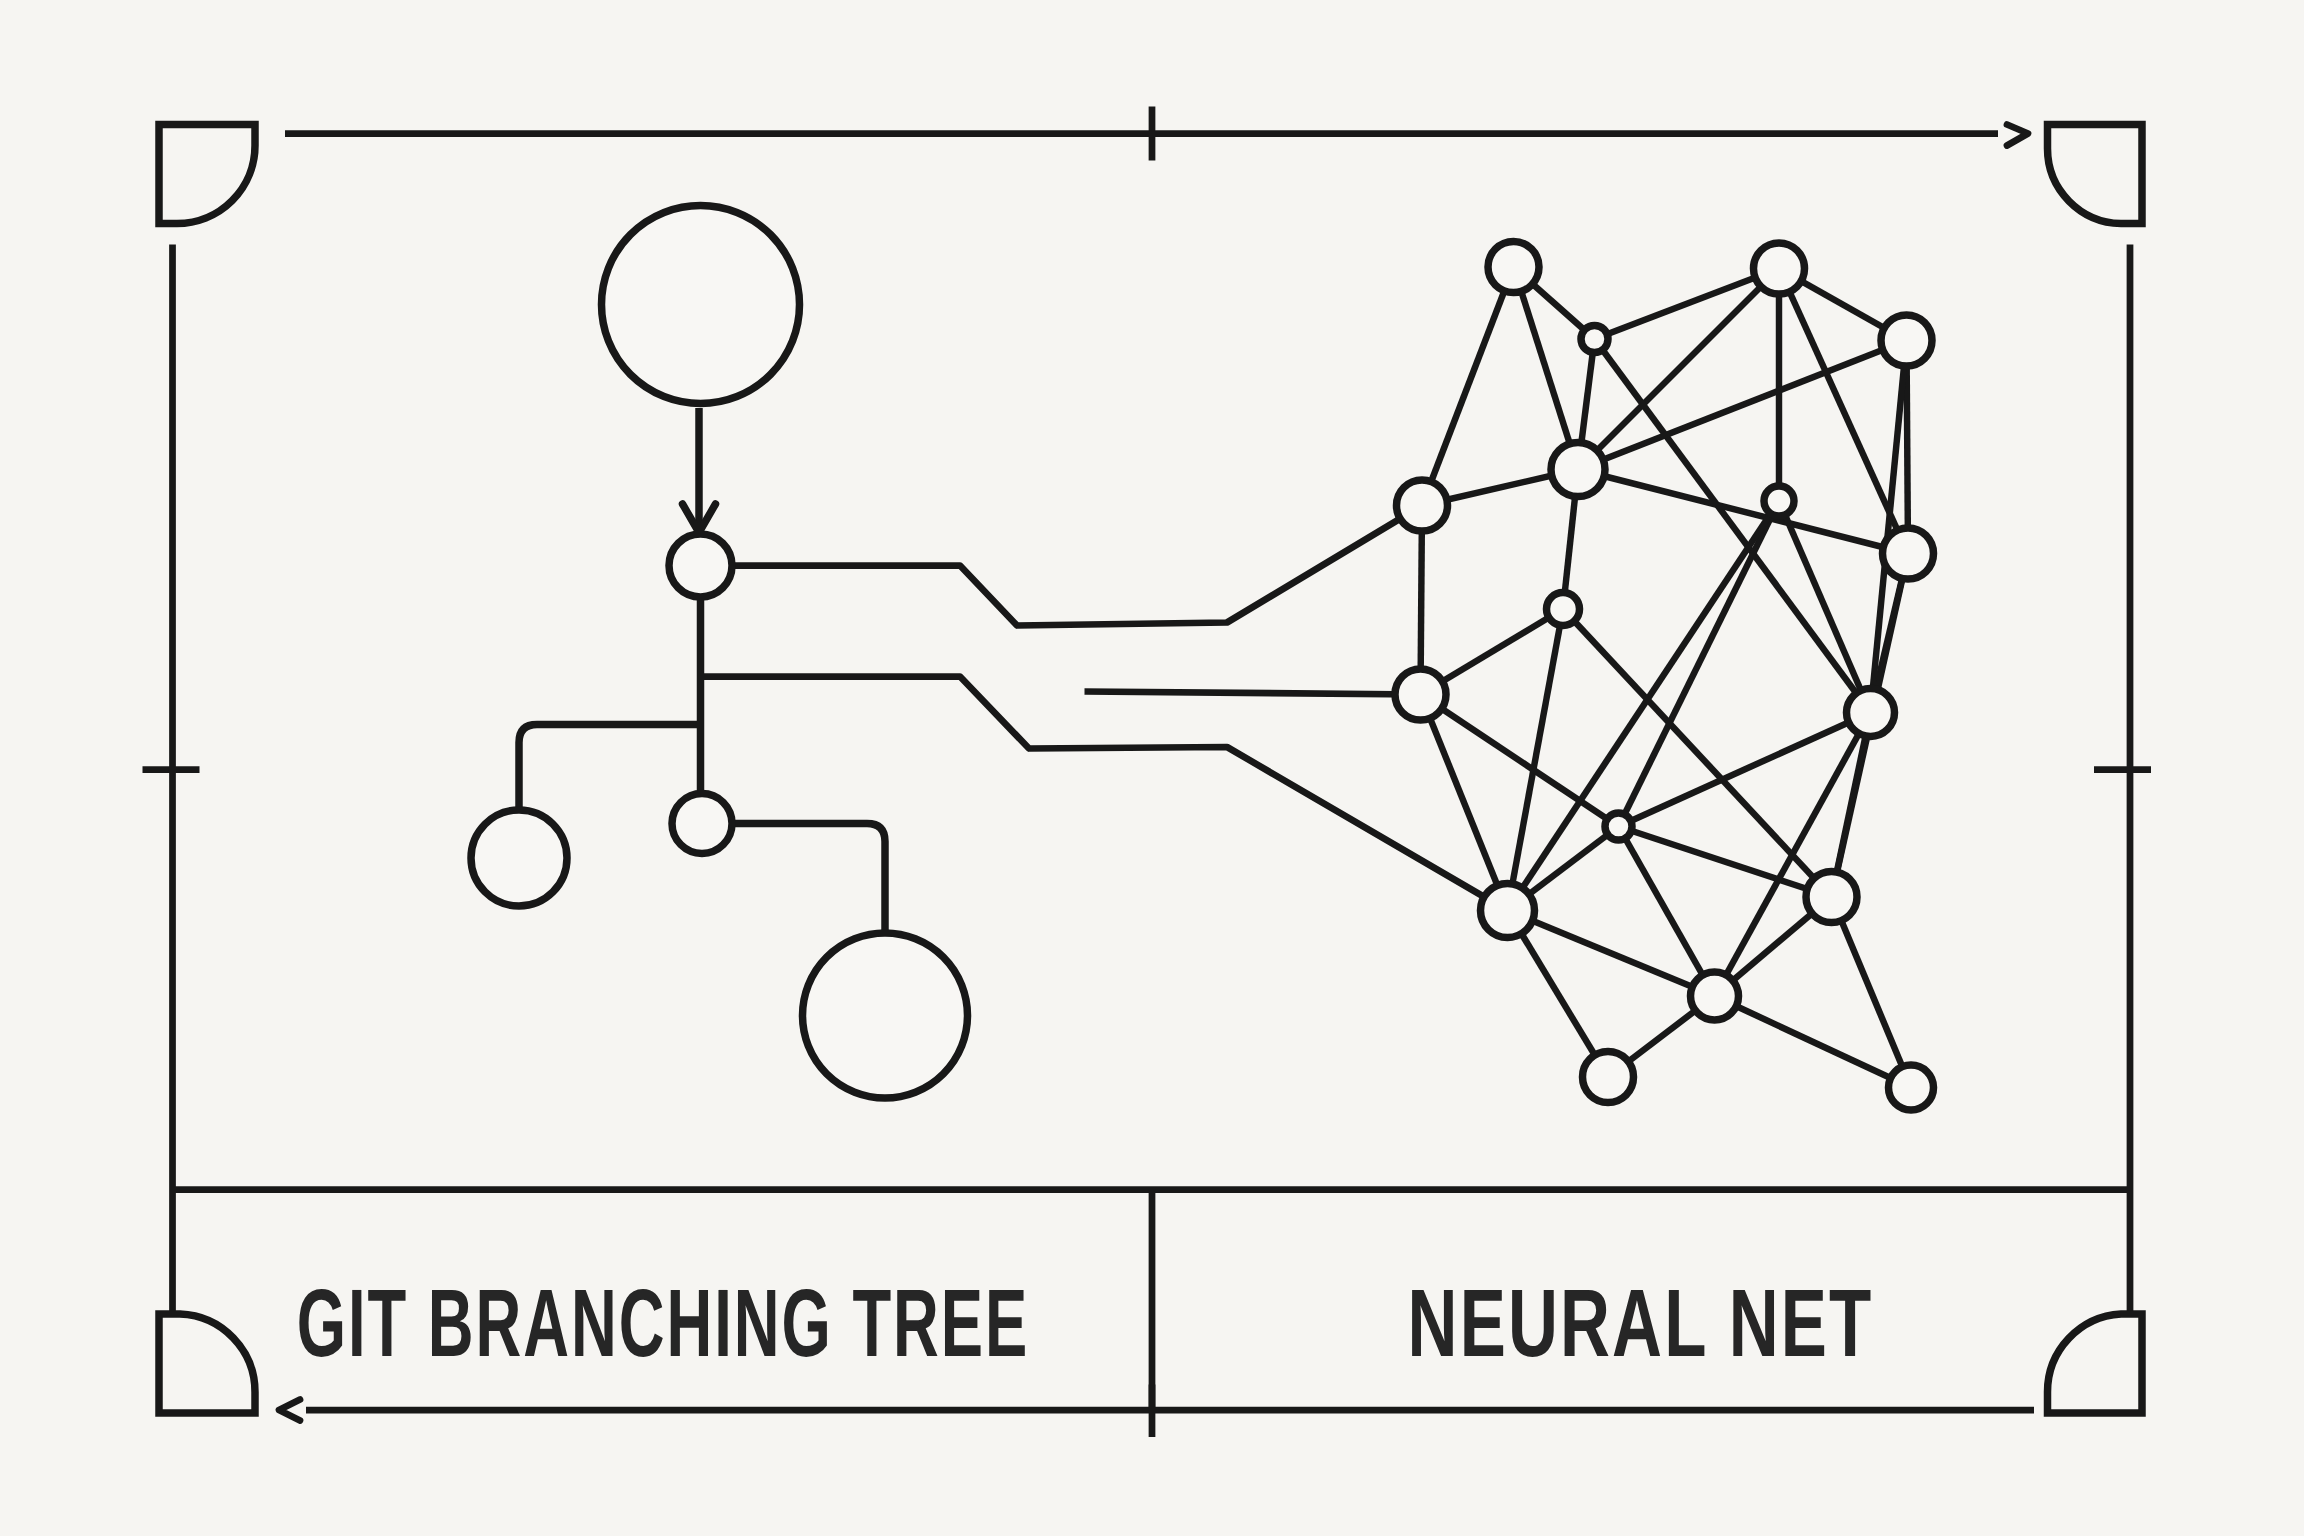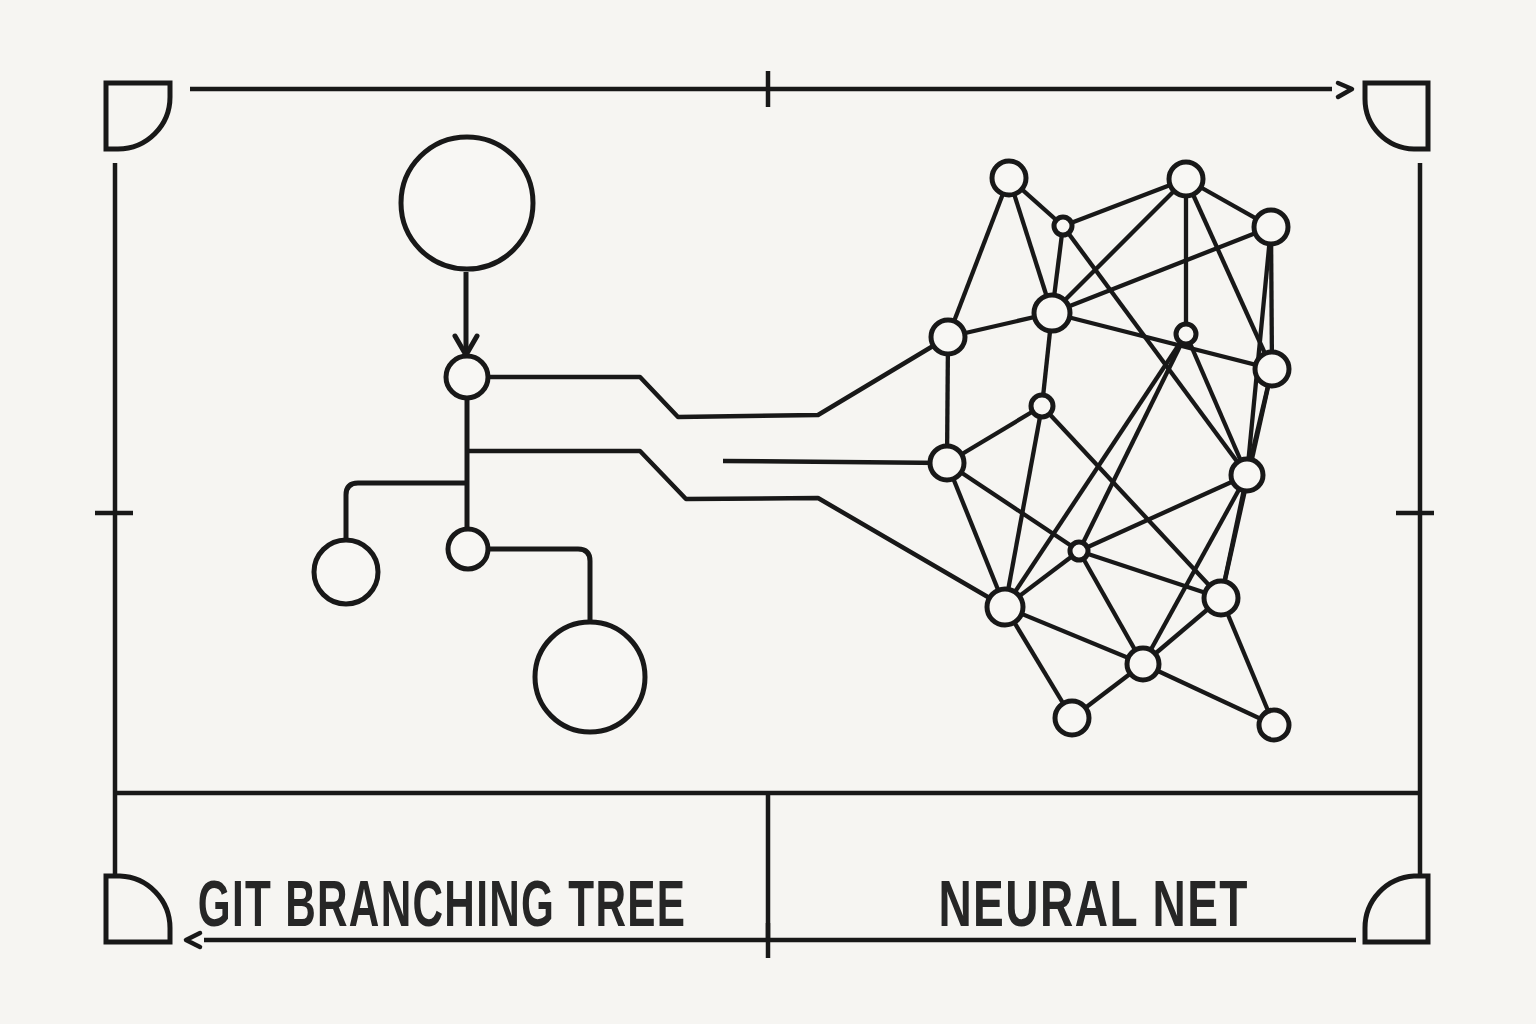--- a/index.html
+++ b/index.html
@@ -6,21 +6,21 @@
   body{
     width:1536px;height:1024px;
     background:#f6f5f2;
     font-family:"Liberation Sans", sans-serif;
     overflow:hidden;
   }
   .stage{position:relative;width:1536px;height:1024px;}
   svg.canvas{position:absolute;left:0;top:0;}
   .caption{
     position:absolute;
-    top:868px;height:72px;
+    top:846px;height:72px;
     display:flex;align-items:center;justify-content:center;
     pointer-events:none;
   }
   .caption .txt{
     font-weight:700;
     font-size:64px;
     line-height:68px;
     letter-spacing:2px;
     color:#262626;
     white-space:nowrap;

